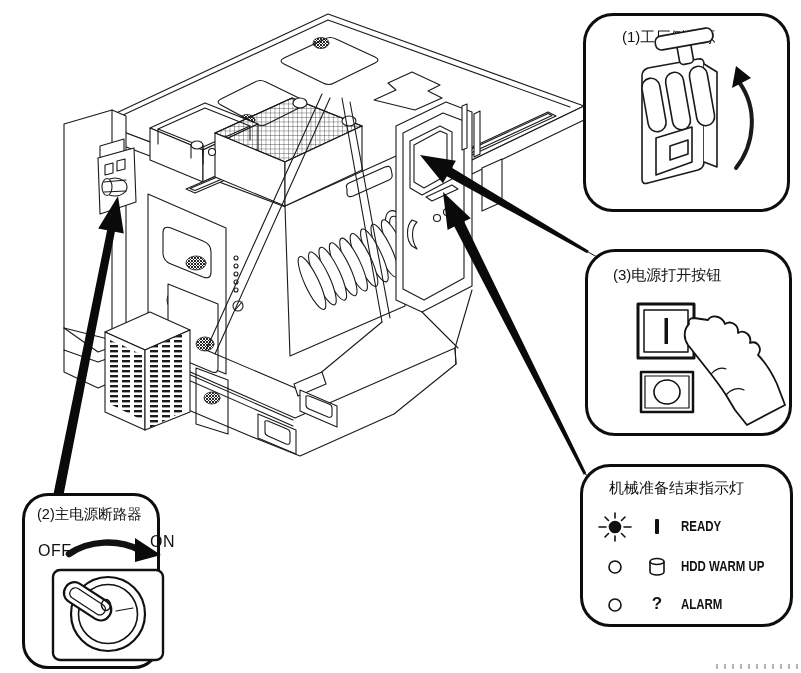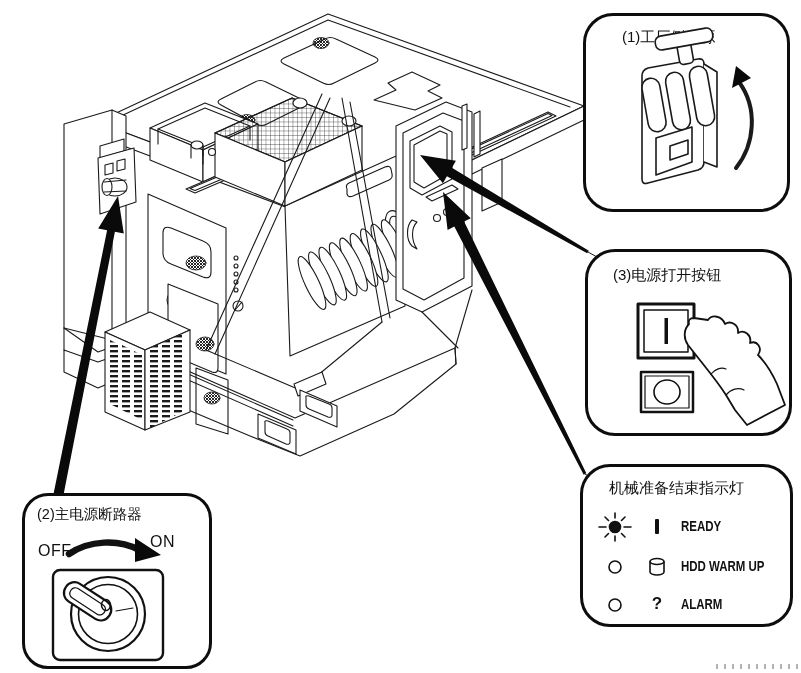--- a/index.html
+++ b/index.html
@@ -6,21 +6,21 @@
   .page{position:relative;width:801px;height:673px;background:#fff;overflow:hidden;
         font-family:"Liberation Sans","DejaVu Sans",sans-serif;color:#111;}
   svg{display:block;}
   .machine-svg{position:absolute;left:0;top:0;}
   .callout{position:absolute;border:3px solid #0d0d0d;border-radius:30px;background:#fff;box-sizing:border-box;}
   .callout .label{position:absolute;font-size:15px;color:#111;white-space:nowrap;}
   .co-svg{position:absolute;left:0;top:0;}
   .c1{left:583px;top:13px;width:207px;height:199px;}
   .c3{left:585px;top:249px;width:207px;height:187px;}
   .c4{left:580px;top:464px;width:213px;height:163px;text-decoration:underline;}
-  .c2{left:22px;top:493px;width:190px;height:176px;border-radius:26px;}
+  .c2{left:22px;top:493px;width:138px;height:176px;border-radius:26px;}
   .c1 .label{left:36px;top:12px;}
   .c3 .label{left:16px;top:14px;margin-left:9px;}
   .c4 .label{left:26px;top:12px;}
   .c2 .label{left:12px;top:9px;font-size:14.5px;}
   .onoff{position:absolute;font-size:16px;font-weight:400;letter-spacing:.5px;}
   .off-txt{left:13px;top:46px;text-align:right;}
   .on-txt{left:125px;top:37px;}
   .ind-row{position:absolute;left:0;width:100%;height:36px;}
   .ind-led{position:absolute;left:14px;top:0;}
   .ind-sym{position:absolute;left:56px;top:0;width:36px;height:36px;text-align:center;}

